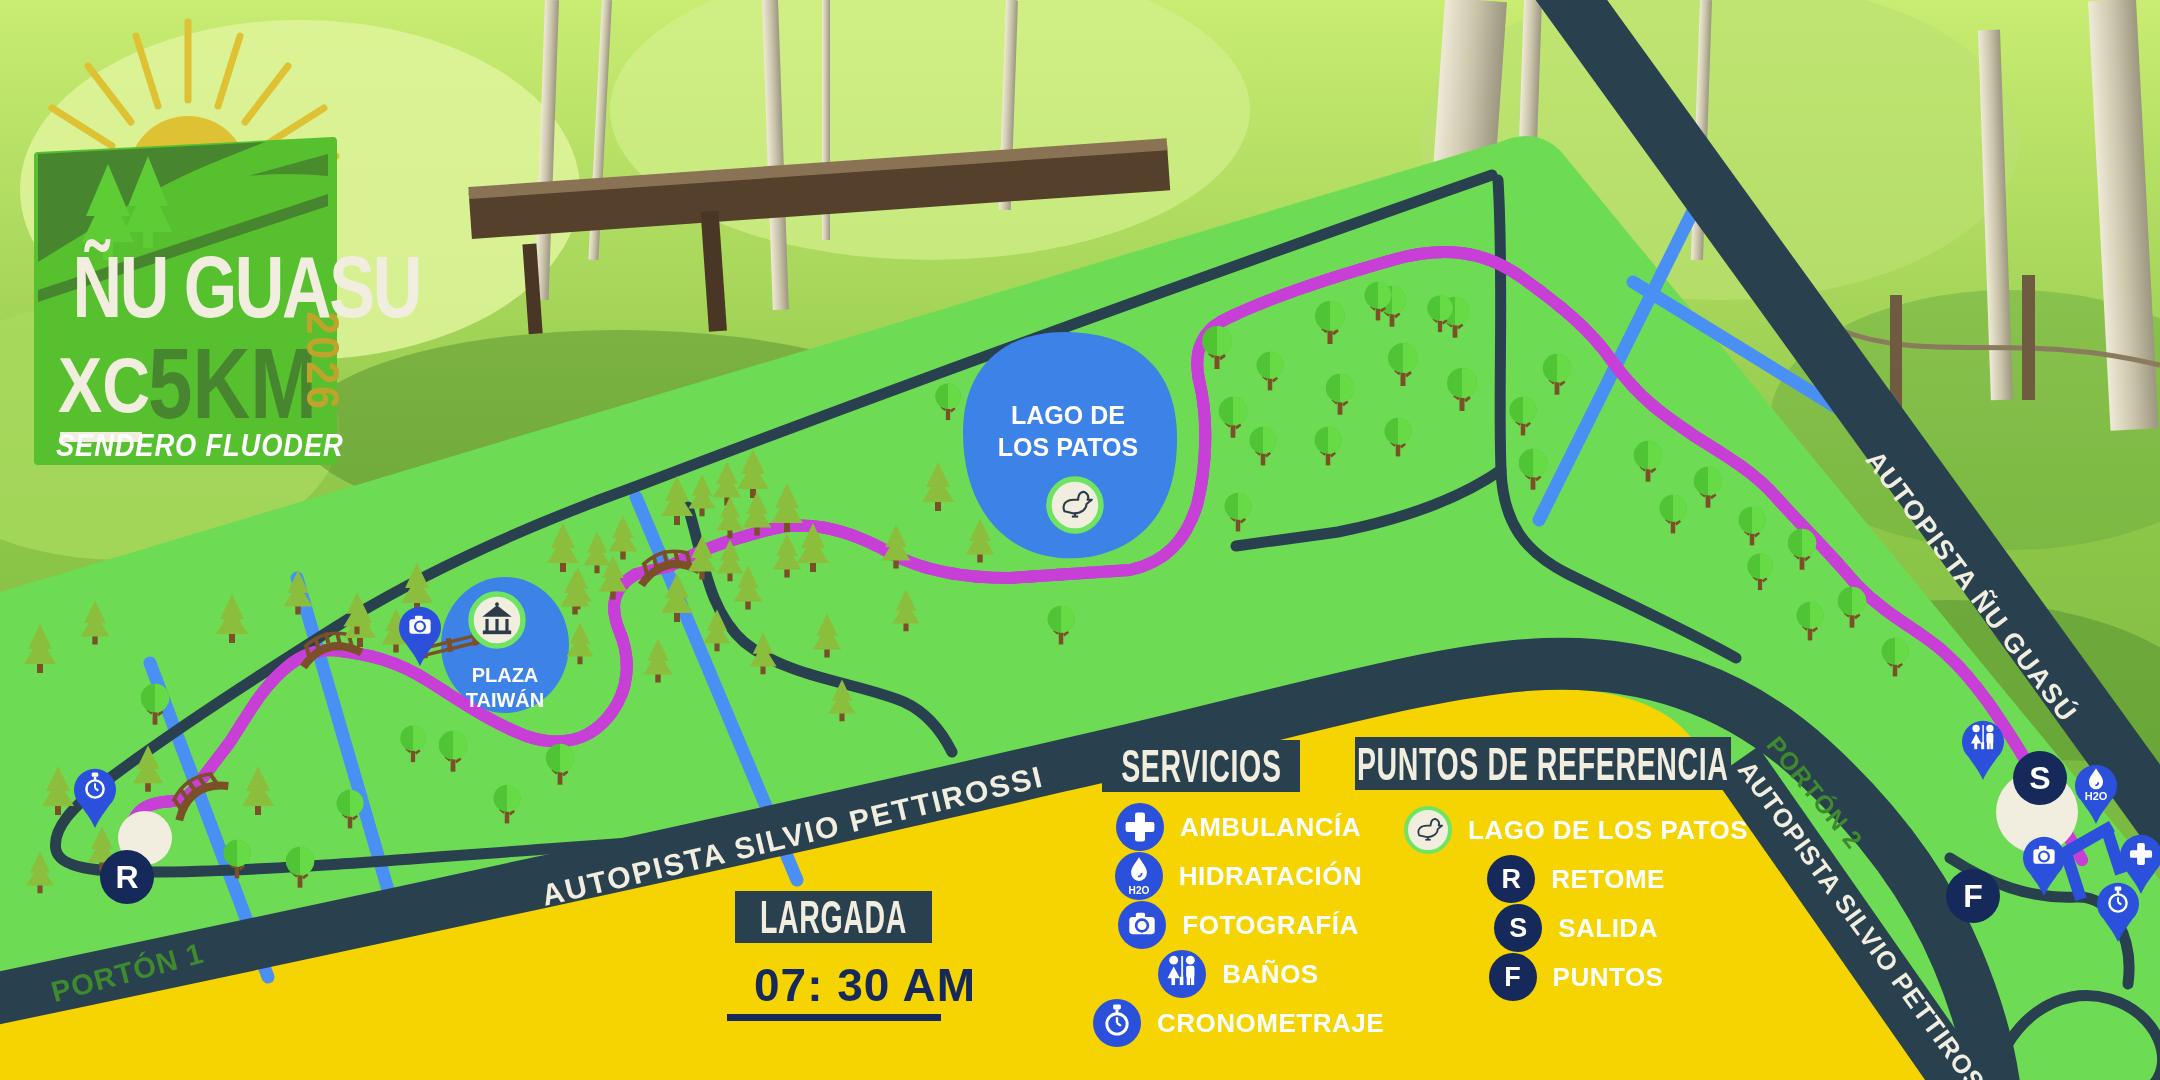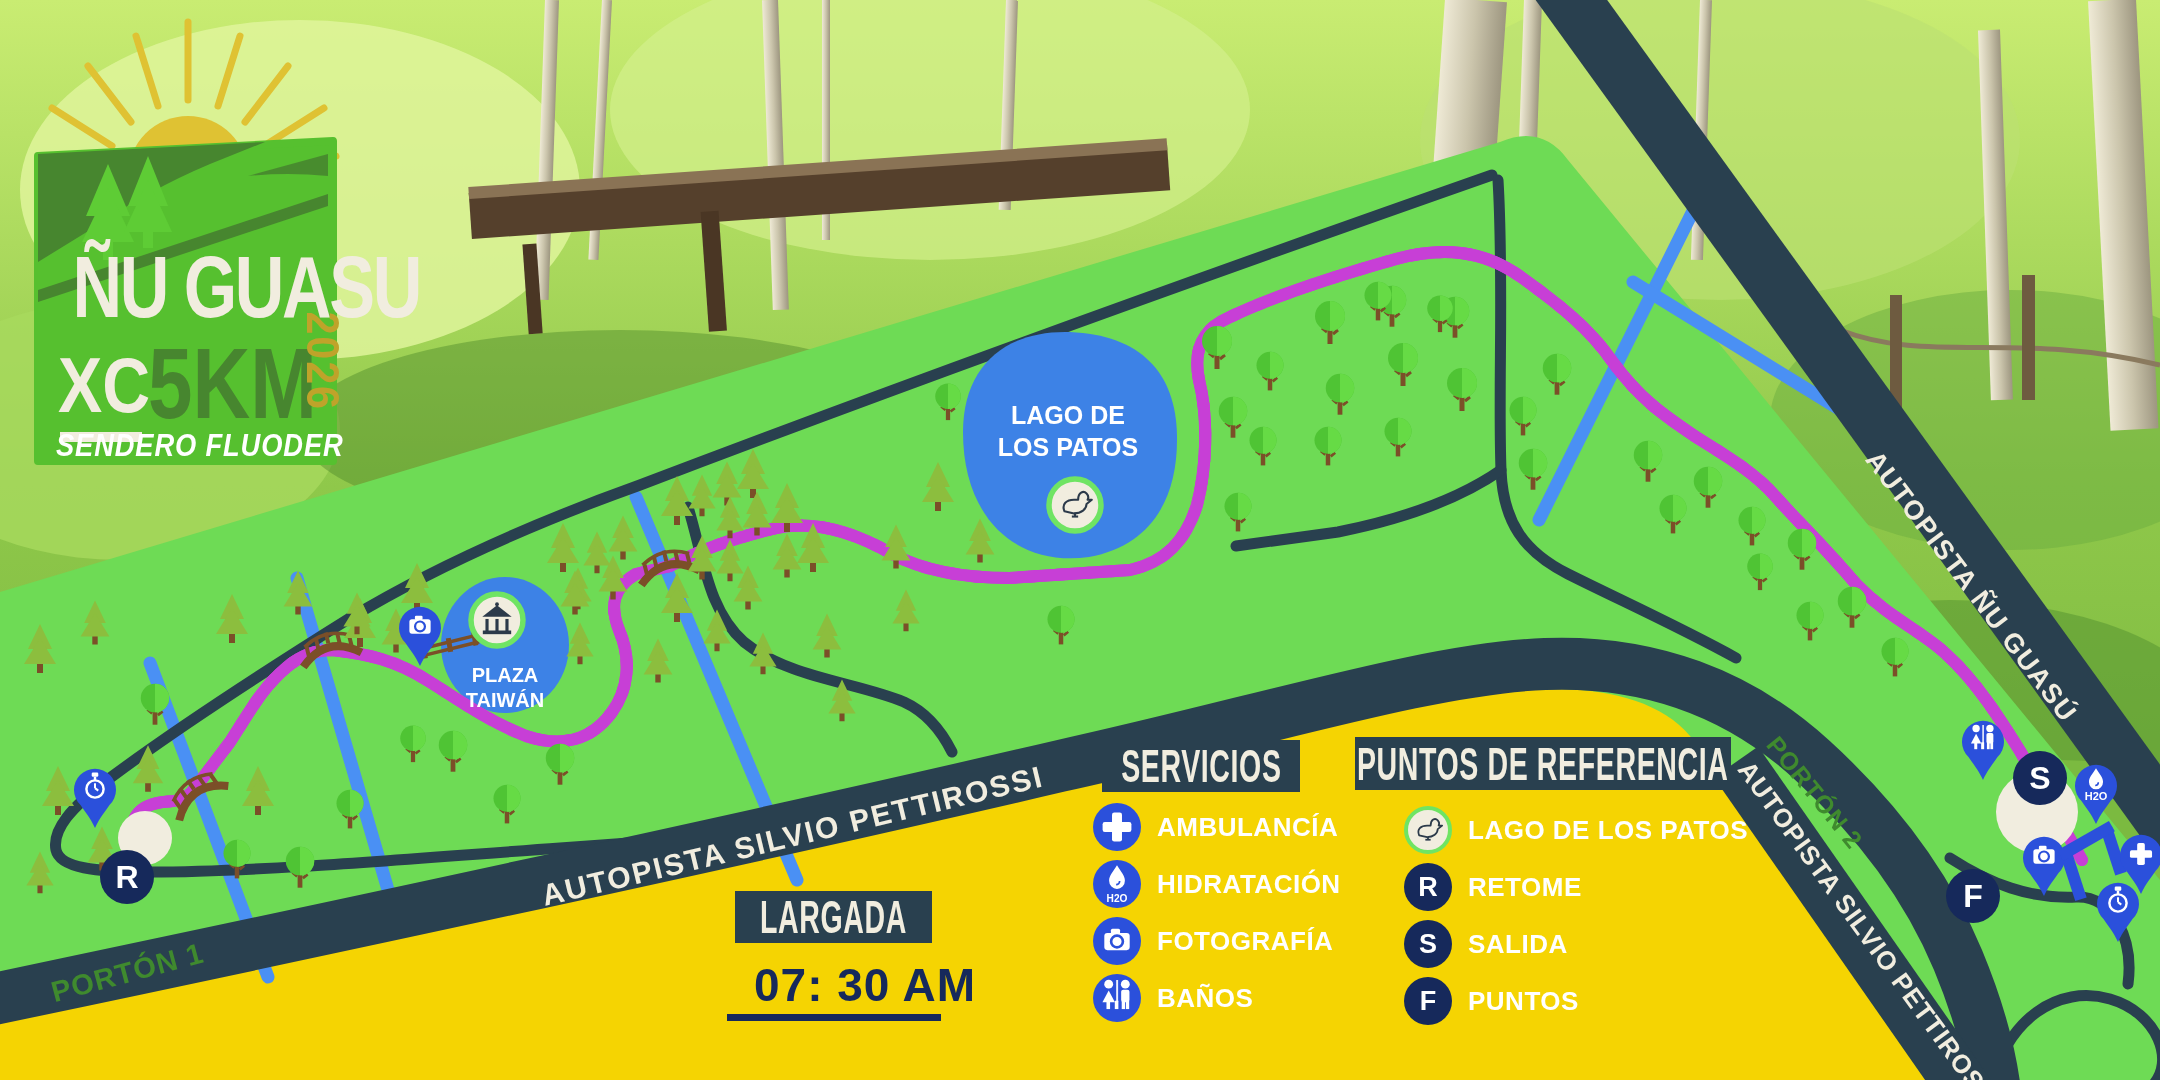--- a/index.html
+++ b/index.html
@@ -5,21 +5,21 @@
   html,body{margin:0;padding:0;background:#222;}
   .stage{position:relative;width:2160px;height:1080px;overflow:hidden;
          font-family:"Liberation Sans",sans-serif;}
   svg text{font-family:"Liberation Sans",sans-serif;}
   #map-svg{position:absolute;left:0;top:0;z-index:1;}
 
   
   .hdr-box{position:absolute;background:var(--road);display:flex;align-items:center;justify-content:center;z-index:3;}
   .hdr-box span{color:var(--cream);font-weight:700;font-size:46px;display:inline-block;
                 transform:scaleX(.62);white-space:nowrap;letter-spacing:1px;}
-  .lg-rows{position:absolute;display:flex;flex-direction:column;gap:9px;z-index:3;}
+  .lg-rows{position:absolute;display:flex;flex-direction:column;gap:1px;z-index:3;align-items:center;}
   .lg-row{display:flex;align-items:center;height:48px;}
   .lg-ic{width:48px;height:48px;border-radius:50%;background:var(--pin);flex:0 0 48px;
          display:flex;align-items:center;justify-content:center;position:relative;}
   .lg-ic.ref{background:var(--cream);border:4px solid var(--ring);width:40px;height:40px;flex-basis:40px;}
   .lg-ic.navy{background:var(--navy);}
   .lg-ic svg{display:block;}
   .lg-letter{color:#fff;font-size:27px;font-weight:700;}
   .lg-label{color:#fff;font-weight:700;font-size:26px;margin-left:16px;white-space:nowrap;letter-spacing:.5px;}
   .time-txt{position:absolute;color:var(--navy);font-weight:700;font-size:46px;text-align:center;z-index:3;letter-spacing:1px;}
   .time-bar{position:absolute;background:var(--navy);z-index:3;}
@@ -441,20 +441,28 @@
     <div class="lg-label">FOTOGRAFÍA</div>
   </div>
   <div class="lg-row">
     <div class="lg-ic">
       <svg width="48" height="48" viewBox="-26 -26 52 52">
             <use href="#g-wc" transform="scale(1.5)"></use>
           </svg>
     </div>
     <div class="lg-label">BAÑOS</div>
   </div>
+  <div class="lg-row">
+    <div class="lg-ic">
+      <svg width="48" height="48" viewBox="-26 -26 52 52">
+            <use href="#g-stopwatch" transform="translate(0,1) scale(1.05)"></use>
+          </svg>
+    </div>
+    <div class="lg-label">CRONOMETRAJE</div>
+  </div>
 </div>
 
 <div class="hdr-box" style="left:1355px;top:737px;width:376px;height:53px;">
   <span>PUNTOS DE REFERENCIA</span>
 </div>
 <div class="lg-rows" style="left:1404px;top:806px;">
   <div class="lg-row">
     <div class="lg-ic ref">
       <svg width="40" height="40" viewBox="-26 -26 52 52">
             <use href="#g-duck" transform="scale(1.15)"></use>

